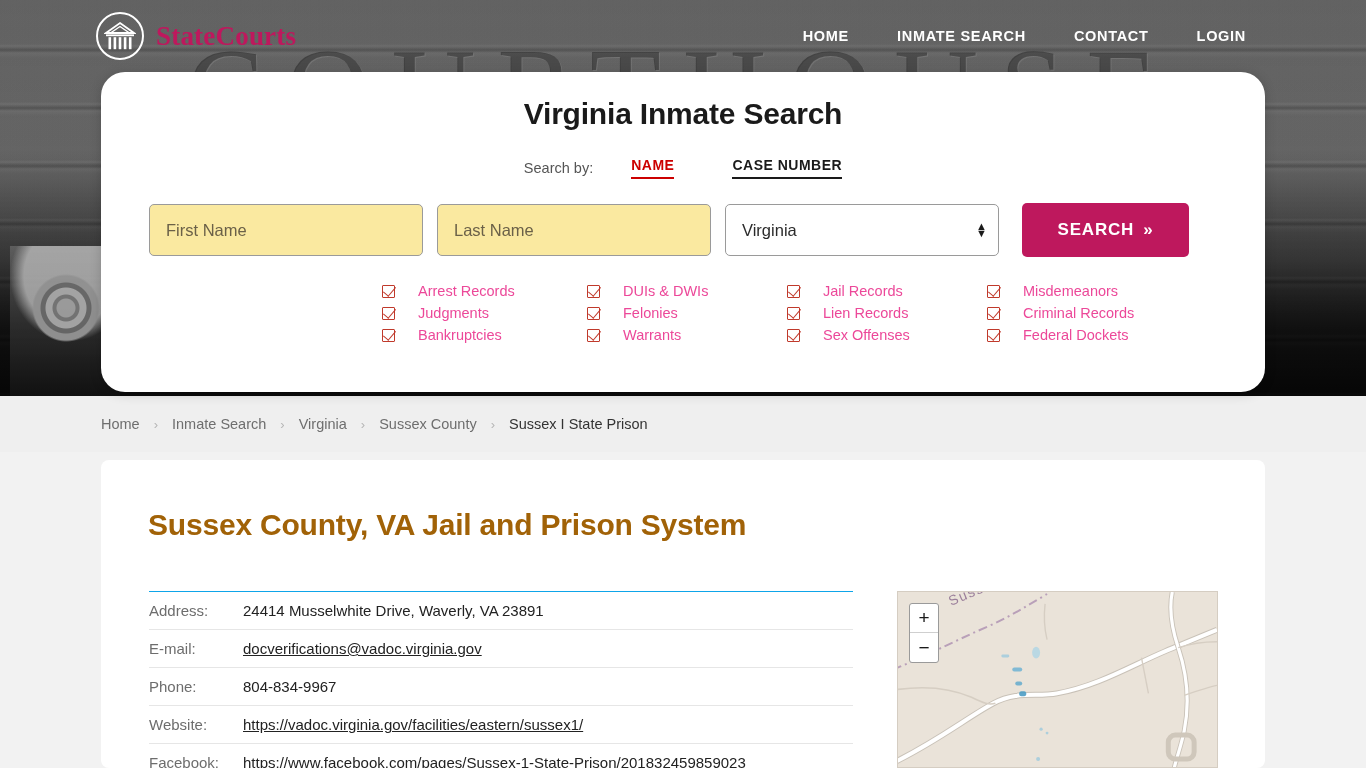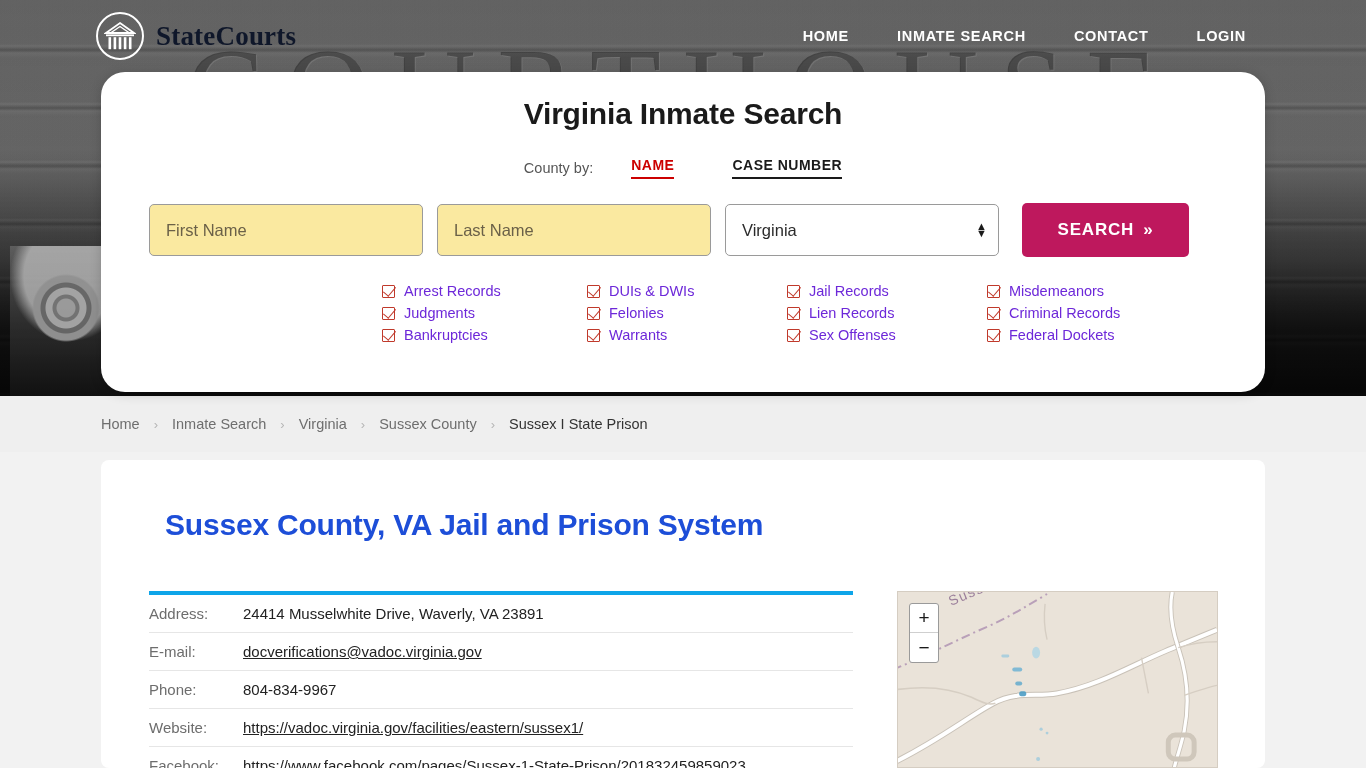--- a/index.html
+++ b/index.html
@@ -99,21 +99,21 @@
     border-radius: 50%;
     position: relative;
     flex: none;
   }
   .brand-mark svg { position: absolute; left: 50%; top: 50%; transform: translate(-50%,-50%); }
   .brand-name {
     margin-left: 12px;
     font-family: "Liberation Serif", serif;
     font-size: 27px;
     font-weight: 700;
-    color: #0f172a;
+    color: #be185d;
     letter-spacing: 0.2px;
   }
   .main-nav {
     margin-left: auto;
     margin-right: 96px;
     display: flex;
     align-items: center;
     gap: 0;
   }
   .nav-link {
@@ -229,22 +229,23 @@
   
   .check-grid {
     display: grid;
     grid-template-columns: 205px 200px 200px 200px;
     row-gap: 6px;
     margin: 26px 0 0 281px;
   }
   .check-item {
     display: flex; align-items: center;
     font-size: 14.5px;
-    color: #6d28d9;
+    color: #ec4899;
     white-space: nowrap;
+    gap: 14px;
   }
   .check-box {
     width: 13px; height: 13px;
     border: 1.4px solid #c0392b;
     border-radius: 1px;
     margin-right: 9px;
     position: relative;
     flex: none;
   }
   .check-box::after {
@@ -282,39 +283,39 @@
 
   
   .content-card {
     position: absolute;
     top: 460px; left: 101px;
     width: 1164px; height: 308px;
     background: #ffffff;
     border-radius: 8px;
   }
   .page-title {
-    margin: 48px 0 0 64px;
+    margin: 48px 0 0 47px;
     font-size: 30px;
     font-weight: 700;
-    color: #1d4ed8;
+    color: #a16207;
     letter-spacing: -0.2px;
   }
   .detail-table {
     position: absolute;
     top: 131px; left: 48px;
     width: 704px;
     border-collapse: collapse;
   }
   .detail-table td {
     padding: 10px 0 10px 0;
     font-size: 15px;
     border-bottom: 1px solid #e6e6e6;
     vertical-align: middle;
   }
-  .detail-table tr:first-child td { border-top: 4px solid #0ea5e9; }
+  .detail-table tr:first-child td { border-top: 1px solid #0ea5e9; }
   .detail-table td.label {
     width: 94px;
     color: #6d6d6d;
   }
   .detail-table td.value { color: #222222; }
   .detail-table a {
     color: #222222;
     text-decoration: underline;
   }
 
@@ -395,21 +396,21 @@
     <a class="nav-link">INMATE SEARCH</a>
     <a class="nav-link">CONTACT</a>
     <a class="nav-link">LOGIN</a>
   </nav>
 </div>
 
 <div class="search-card">
   <h1 class="search-title">Virginia Inmate Search</h1>
 
   <div class="searchby-row">
-    <span class="searchby-label">County by:</span>
+    <span class="searchby-label">Search by:</span>
     <span class="tab name">NAME</span>
     <span class="tab case">CASE NUMBER</span>
   </div>
 
   <div class="form-row">
     <input class="field first" type="text" placeholder="First Name" style="">
     <input class="field last" type="text" placeholder="Last Name" style="">
     <div class="select-wrap">
       <div class="select-box">Virginia</div>
       <div class="select-arrows">

